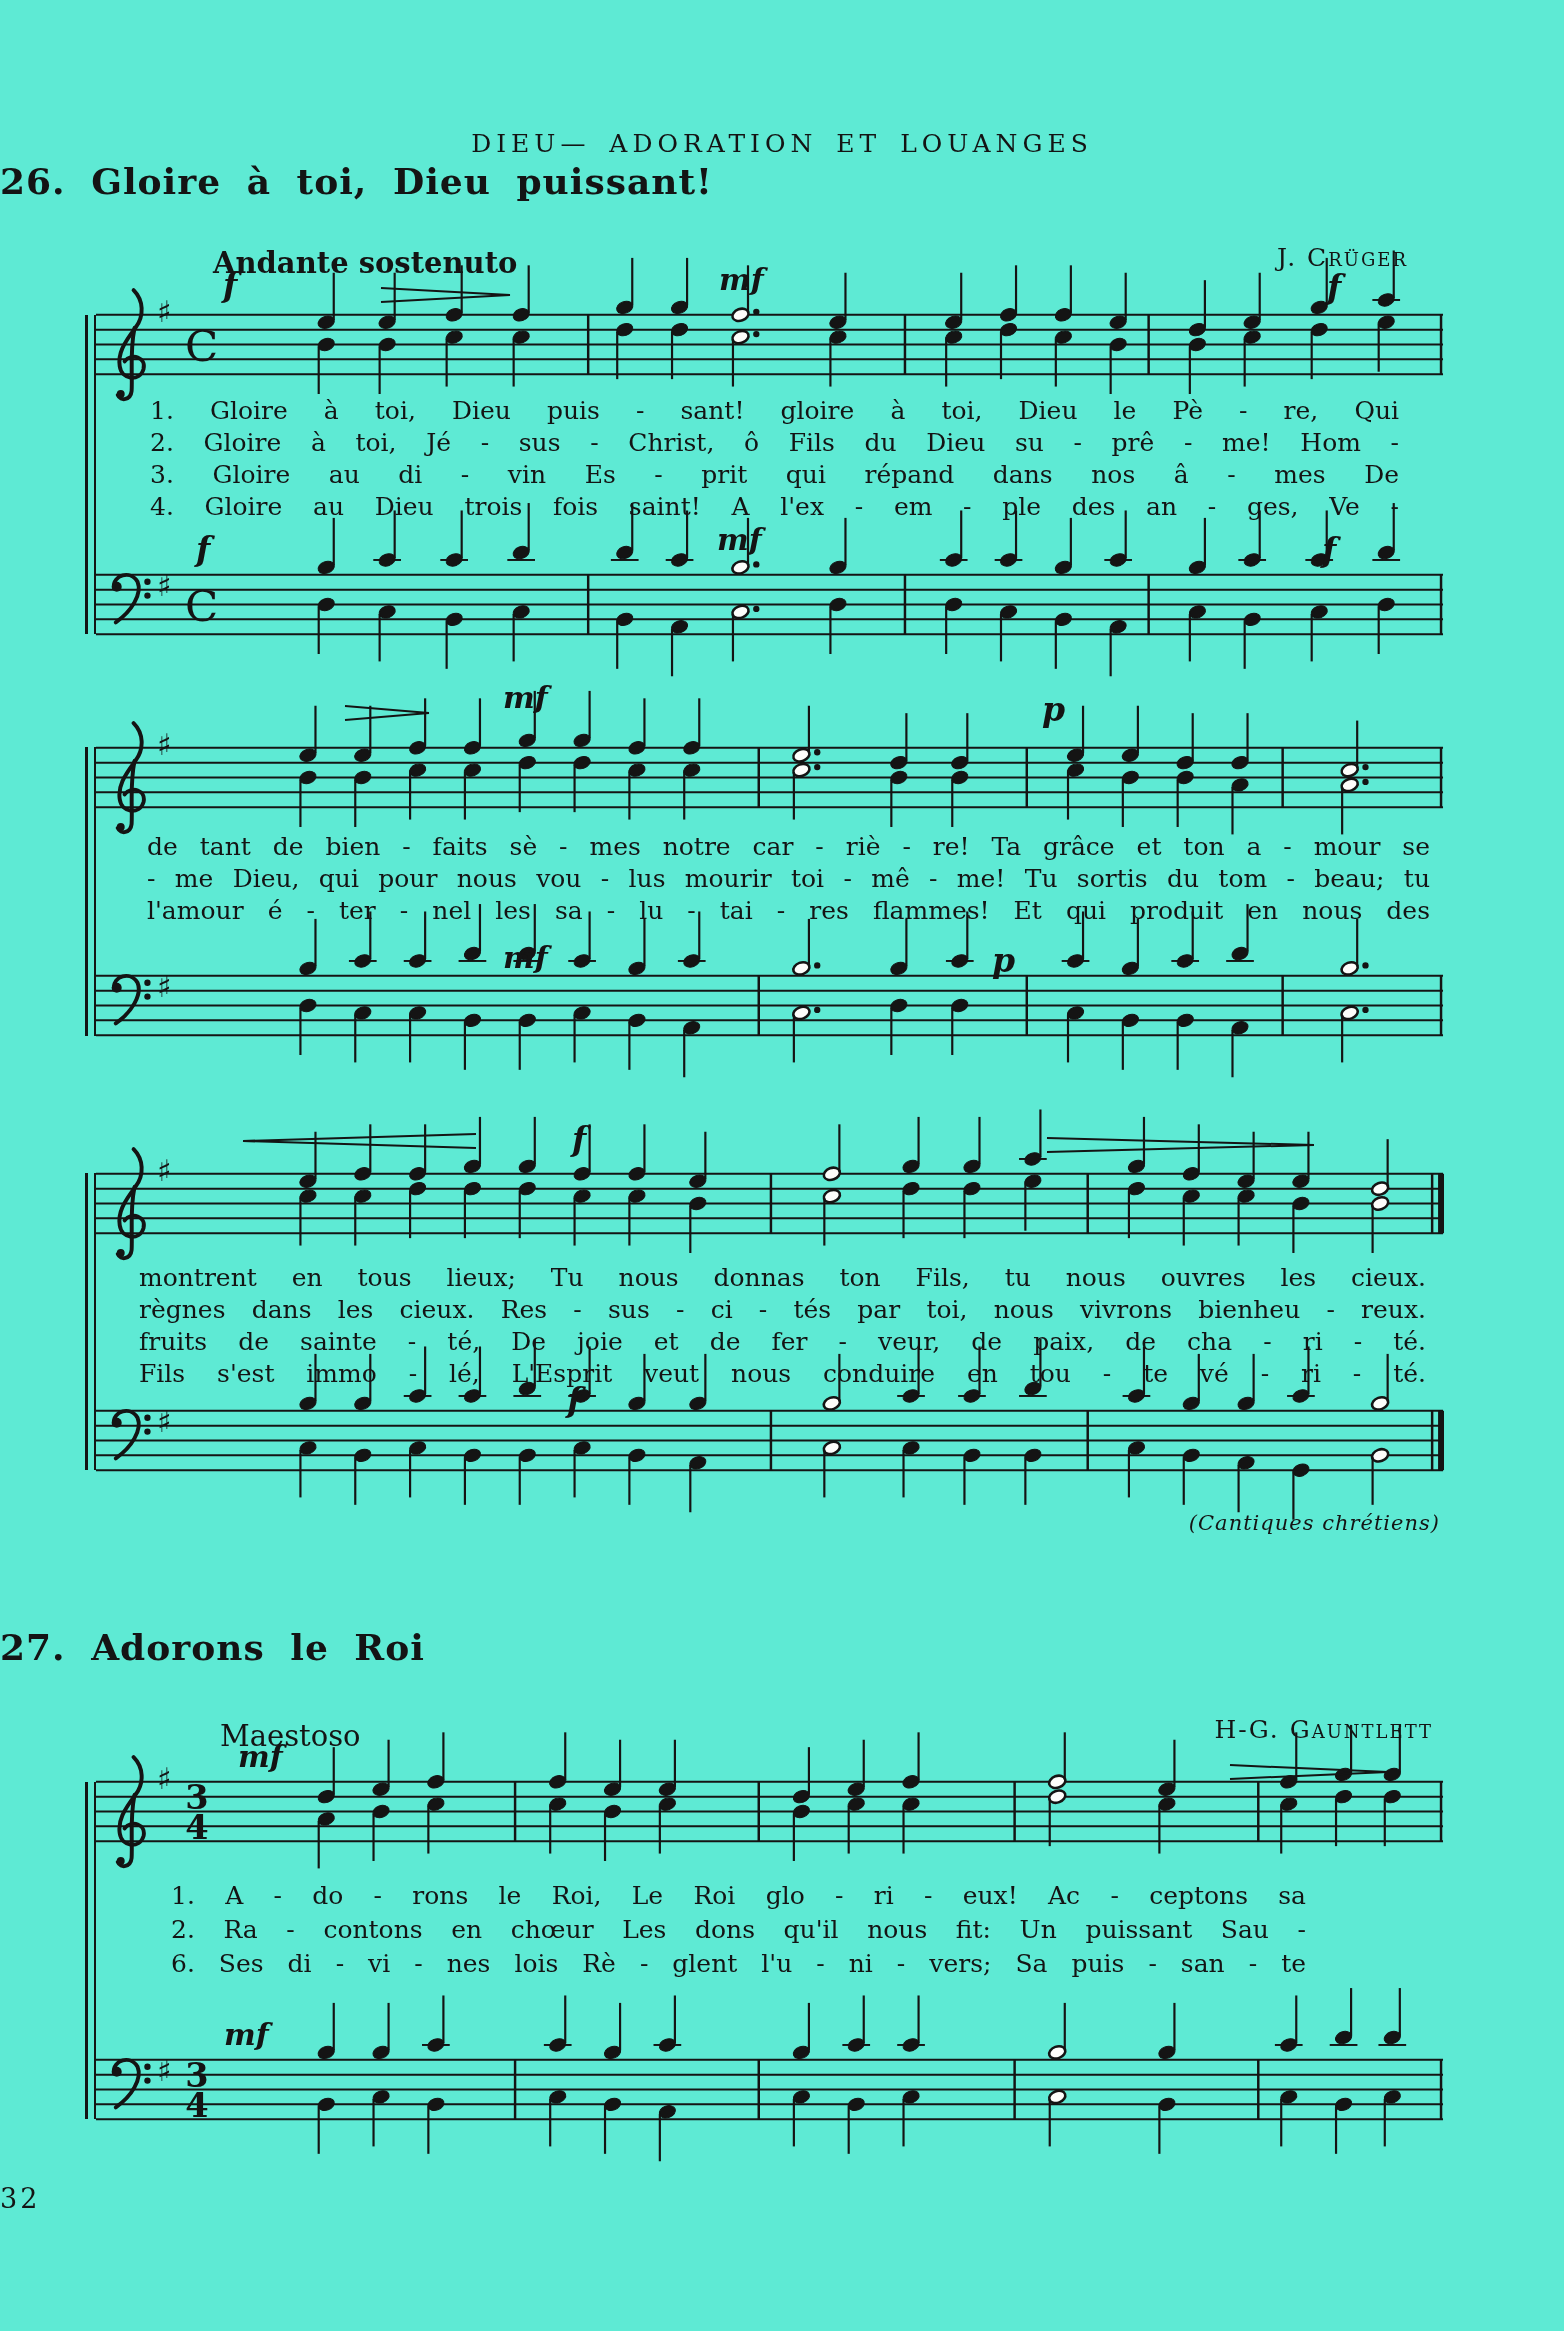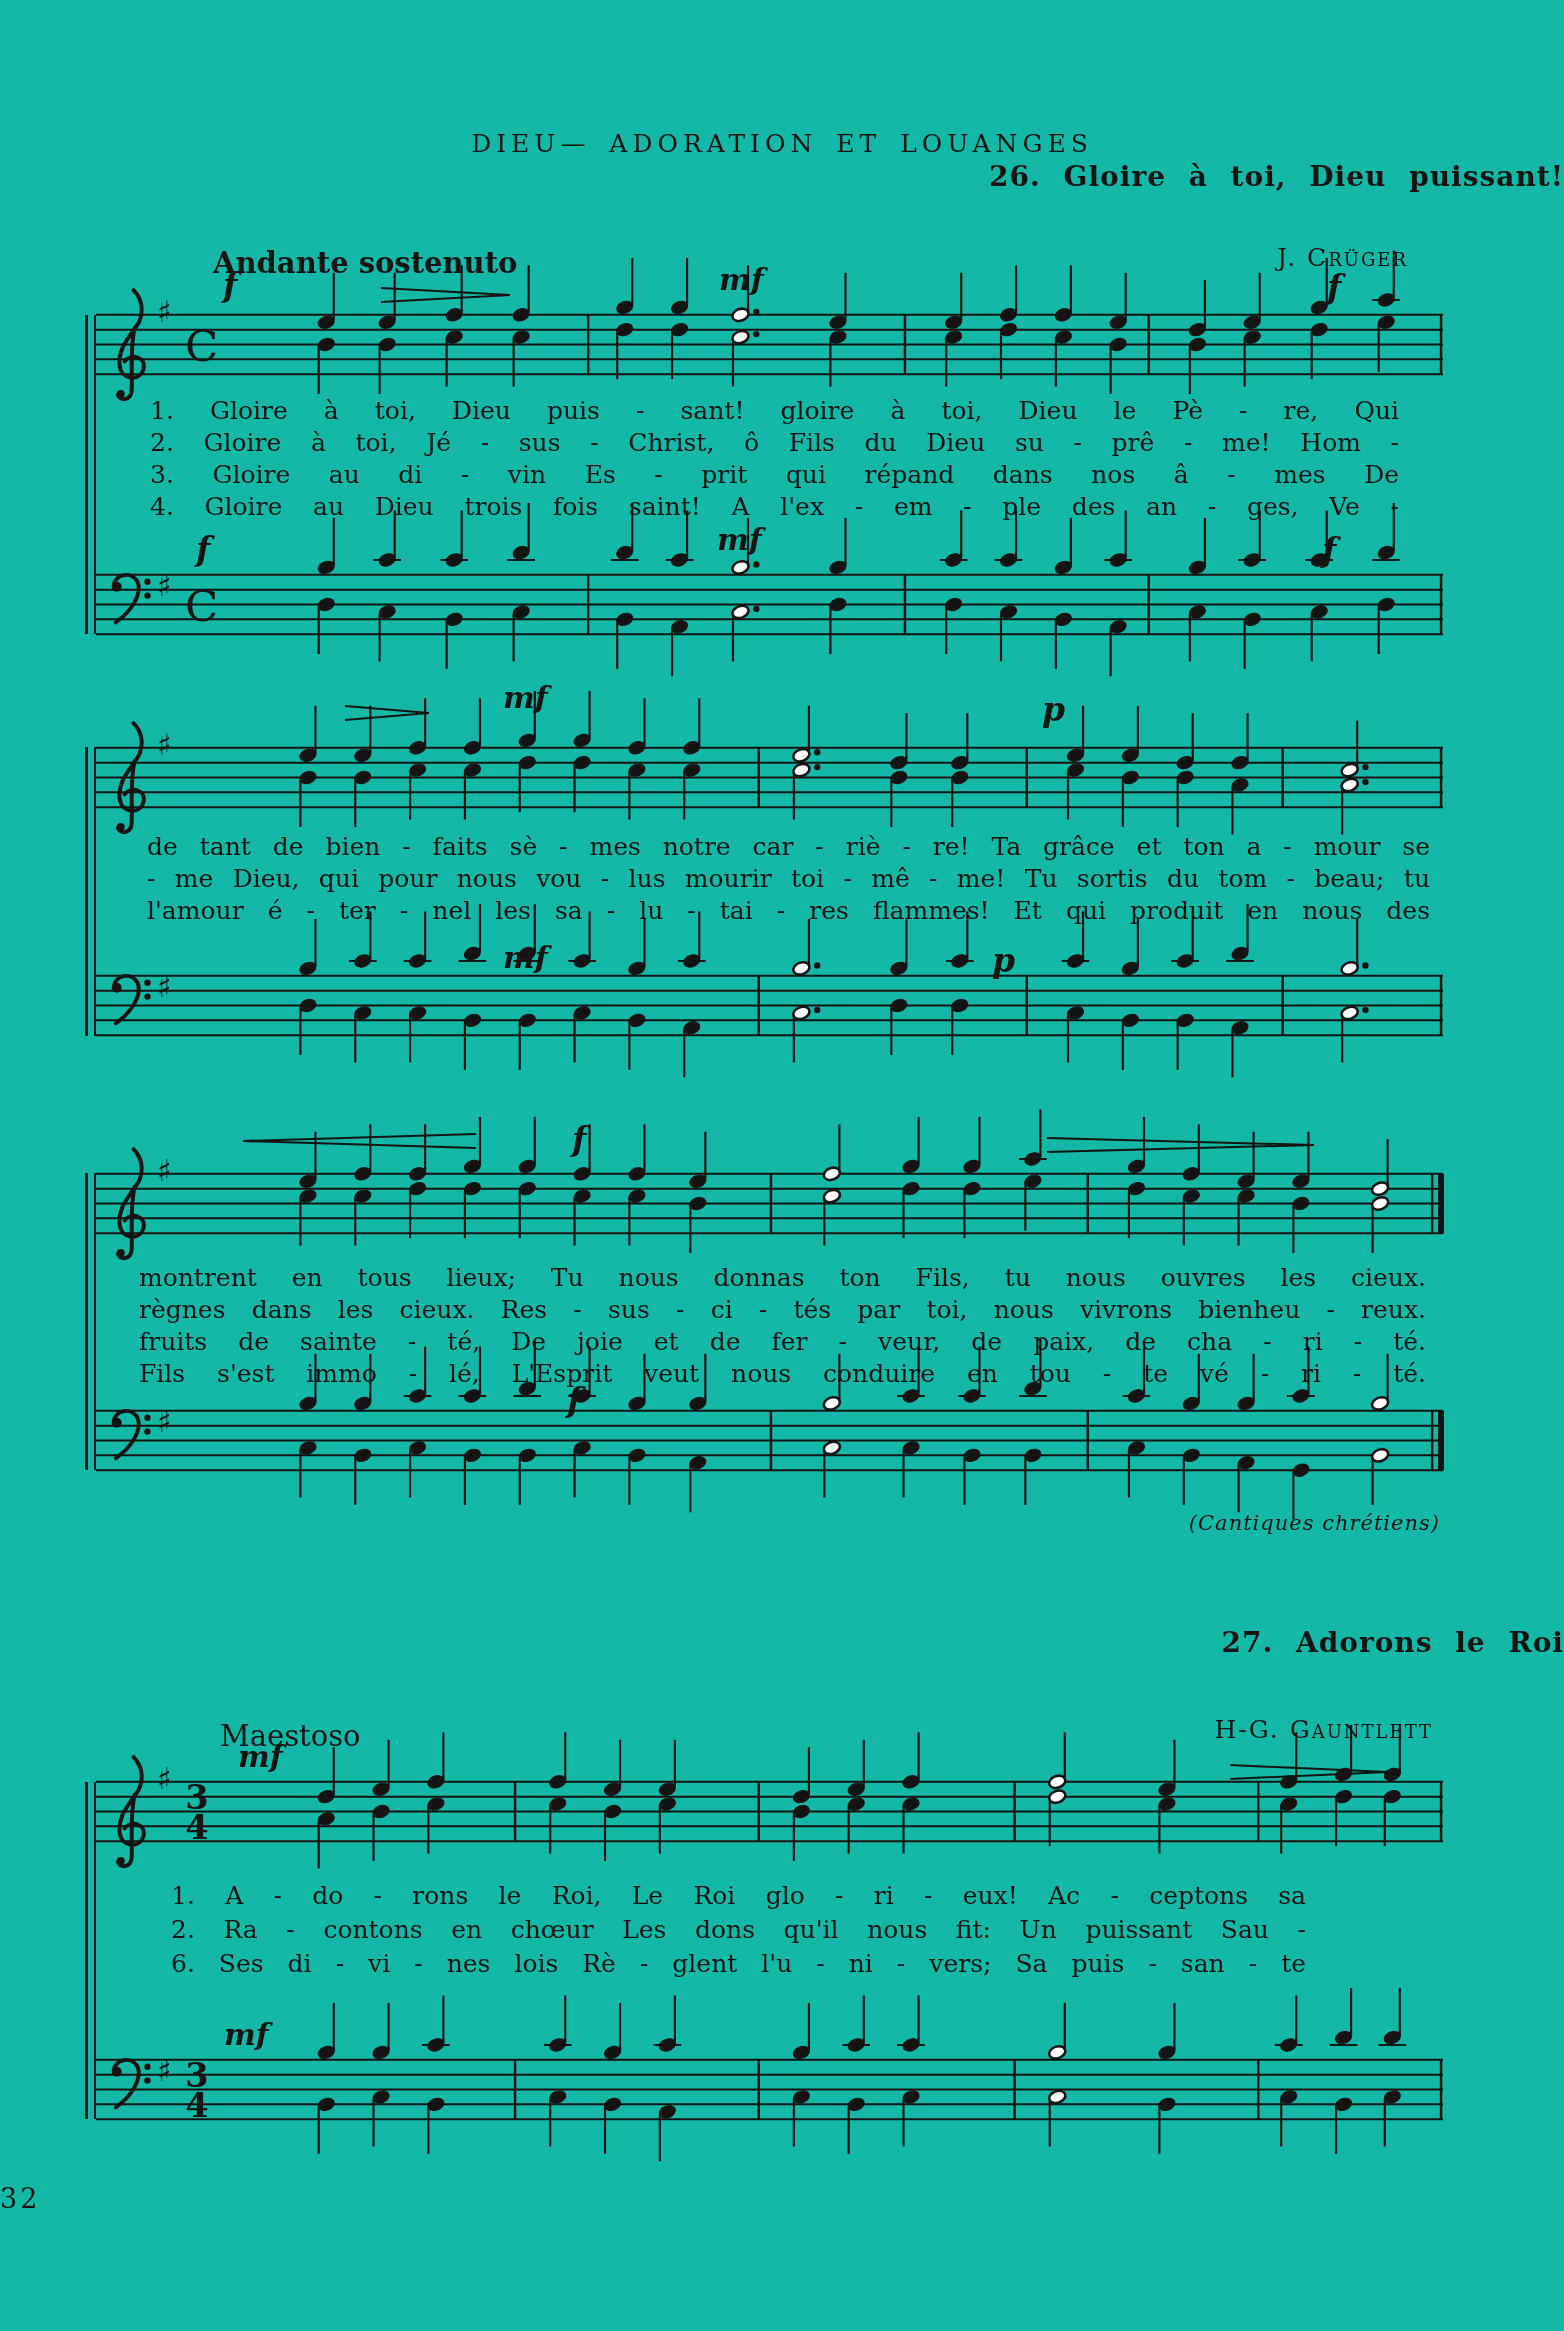--- a/index.html
+++ b/index.html
@@ -1,29 +1,29 @@
 <!DOCTYPE html>
 <html><head>
 <meta charset="utf-8">
 <style>
   html,body{margin:0;padding:0;background:#e8e8e6;}
   .page{
     position:relative;width:1564px;height:2332px;margin:0 auto;
-    background:#14b8a6;color:#141414;
+    background:#5eead4;color:#141414;
     font-family:"DejaVu Serif","Liberation Serif",serif;
     overflow:hidden;
   }
   .abs{position:absolute;}
   .header{
     top:129px;left:0;width:100%;text-align:center;
     font-size:25px;letter-spacing:5px;word-spacing:6px;
   }
   .hymn-title{
-    left:0;width:100%;text-align:right;
-    font-size:28px;font-weight:bold;word-spacing:12px;letter-spacing:1px;
+    left:0;width:100%;text-align:left;
+    font-size:36px;font-weight:bold;word-spacing:12px;letter-spacing:1px;
   }
   .tempo{font-size:29px;}
   .composer{font-size:25px;font-variant:small-caps;letter-spacing:2px;text-align:center;}
   .attribution{font-size:21px;font-style:italic;letter-spacing:1px;}
   .pagenum{top:2183px;left:0;width:100%;text-align:left;font-size:27px;letter-spacing:3px;}
   .lyrics{line-height:1;}
   .lyric-line{
     font-size:25px;height:32px;white-space:normal;
     text-align:justify;text-align-last:justify;
   }

